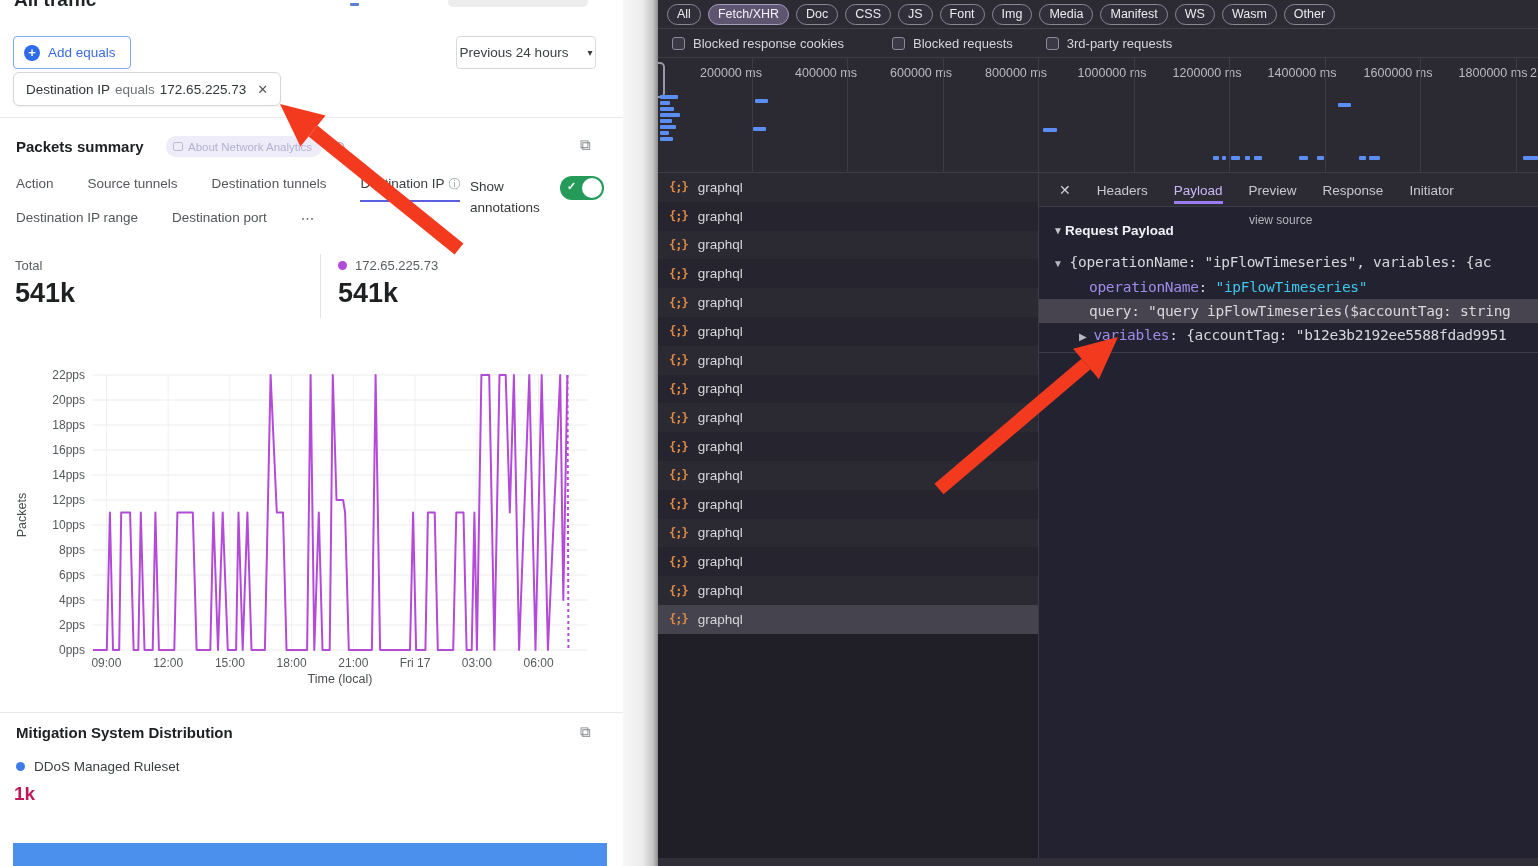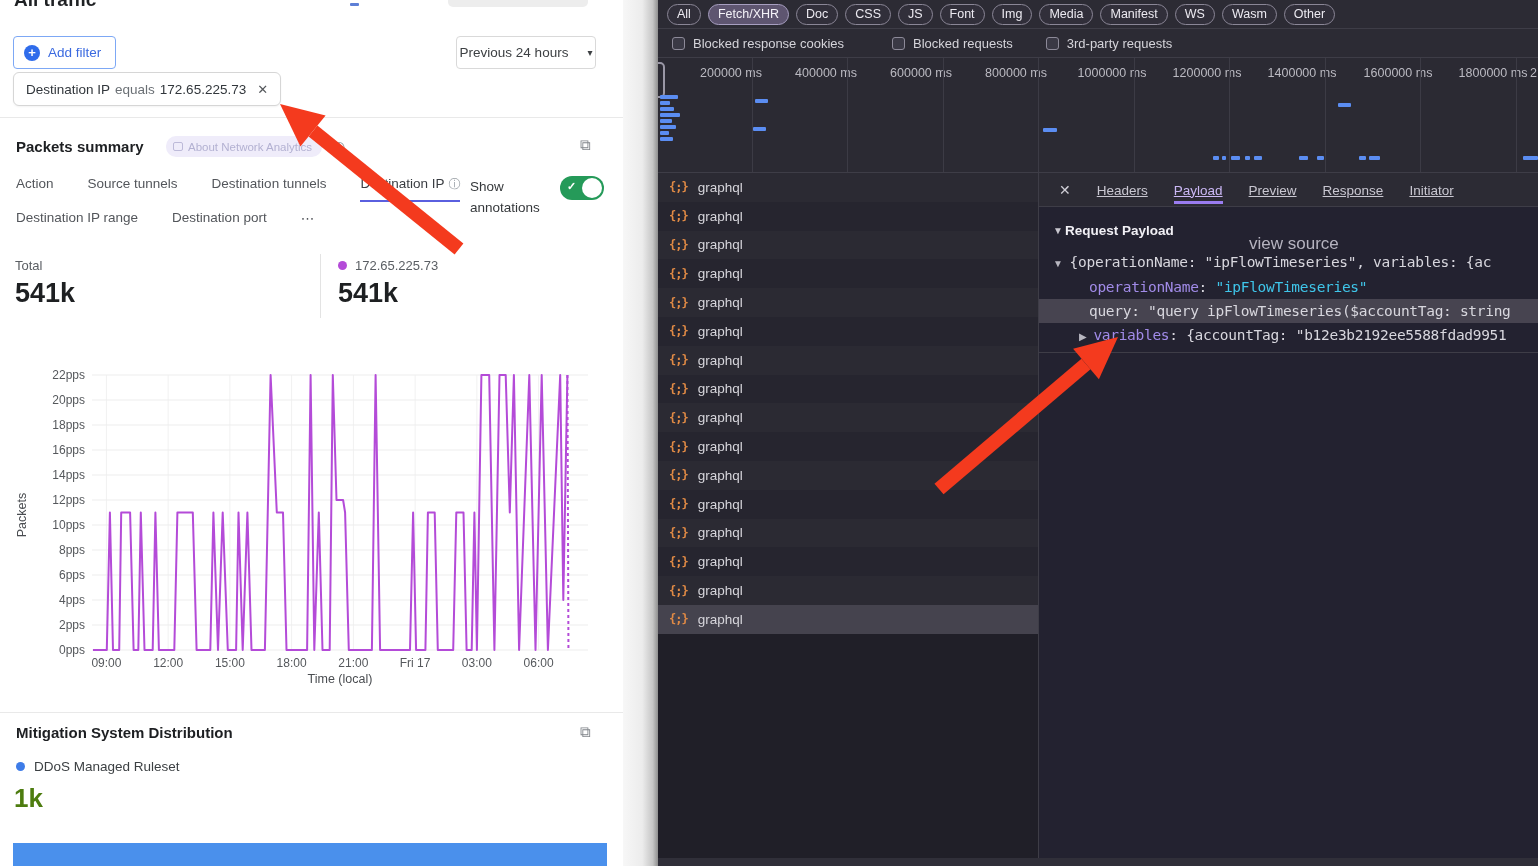--- a/index.html
+++ b/index.html
@@ -56,21 +56,21 @@
   .stat-total { position:absolute; left:15px; top:258px; }
   .stat-ip { position:absolute; left:338px; top:258px; }
   .stat-ip .stat-label { display:flex; align-items:center; gap:8px; }
   .dot { width:9px; height:9px; border-radius:50%; display:inline-block; }
   .vdiv { position:absolute; left:320px; top:254px; width:1px; height:64px; background:#e3e3e3; }
 
   .chart-wrap { position:absolute; left:0; top:355px; width:620px; height:335px; }
 
   .mit-legend { position:absolute; left:16px; top:759px; display:flex; align-items:center; gap:9px;
     font-size:13.5px; color:#3c4043; }
-  .mit-value { position:absolute; left:14px; top:783px; font-size:26px; font-weight:600; color:#4d7c0f; }
+  .mit-value { position:absolute; left:14px; top:783px; font-size:19px; font-weight:600; color:#be185d; }
   .mit-bar { position:absolute; left:13px; top:843px; width:594px; height:23px; background:#4a90ec; }
 
   
   .gutter { position:absolute; left:623px; top:0; width:35px; height:866px;
     background:linear-gradient(to right,#f7f7f7 0%,#ececec 55%,#c6c6c6 85%,#8f8f8f 100%); }
 
   
   .devtools { position:absolute; left:658px; top:0; width:880px; height:844px; background:#e5e5e5; color:#d8d7dd; }
   .dt-row1 { position:absolute; left:0; top:0; width:880px; height:29px; background:#2c2b34;
     border-bottom:1px solid #3e3d47; display:flex; align-items:center; gap:7px; padding-left:9px; }
@@ -98,28 +98,28 @@
   .req-row:nth-child(odd) { background:#2b2a33; }
   .req-row:nth-child(even) { background:#26252f; }
   .req-row.selected { background:#45434e; }
   .json-ico { color:#e08a45; font-family:"DejaVu Sans Mono", monospace; font-size:12px; font-weight:bold; letter-spacing:-1px; }
 
   .payload-col { position:absolute; left:380px; top:173px; width:500px; height:693px;
     background:#232230; border-left:1px solid #3e3d47; }
   .detail-tabbar { height:34px; background:#2c2b34; border-bottom:1px solid #3e3d47;
     display:flex; align-items:center; gap:26px; padding-left:20px; font-size:13.5px; color:#c9c7d1; }
   .dt-close { font-size:14px; color:#d0cfd7; cursor:pointer; }
-  .detail-tab { cursor:pointer; padding:7px 0 6px;text-decoration:underline; }
+  .detail-tab { cursor:pointer; padding:7px 0 6px; }
   .detail-tab.active { color:#cbb8f5; border-bottom:3px solid #9a7cf0; padding-bottom:3px; }
 
   .payload-body { position:relative; width:100%; height:659px; overflow:hidden; }
   .rp-header { position:absolute; left:14px; top:10px; height:26px; display:flex; align-items:center; font-size:13.5px; }
   .rp-title { font-weight:bold; color:#f1f0f5; }
   .rp-tri { color:#c8c7cf; font-size:10px; margin-right:2px; }
-  .view-source { position:absolute; left:210px; top:27px; font-size:17px; color:#b5b3bf; cursor:pointer; }
+  .view-source { position:absolute; left:210px; top:6px; font-size:12px; color:#b5b3bf; cursor:pointer; }
   .pl-line { position:absolute; height:24px; line-height:24px; white-space:nowrap; overflow:hidden; width:486px;
     font-family:"DejaVu Sans Mono", monospace; font-size:14.5px; letter-spacing:-0.3px; }
   .pl-highlight { position:absolute; left:0; top:92px; width:500px; height:24px; background:#474450; }
   .tok-w { color:#d8d7de; } .tok-k { color:#a18be8; } .tok-s { color:#3fc6ea; }
   .tok-tri { color:#b8b7c0; font-size:10px; margin-right:7px; font-family:"Liberation Sans",sans-serif; }
   .pl-sep { position:absolute; left:0; top:145px; width:500px; height:1px; background:#3e3d47; }
   .dt-bottom-strip { position:absolute; left:0; top:858px; width:880px; height:8px; background:#302f39; }
 
   .arrow-overlay { position:absolute; left:0; top:0; width:1538px; height:866px; pointer-events:none; }
 </style>
@@ -131,21 +131,21 @@
   <div class="left-panel">
     <div class="page-heading-clip">
       <span>All traffic</span>
     </div>
     <div class="top-dash" style="left:350px"></div>
     <div class="top-dash" style="left:535px"></div>
     <div class="top-tab-blob"></div>
 
     <button class="btn-add-filter">
       <span class="plus-circle">+</span>
-      <span>Add filter</span>
+      <span>Add equals</span>
     </button>
 
     <div class="btn-time-range">
       <span>Previous 24 hours</span>
       <span class="caret">▾</span>
     </div>
 
     <div class="filter-chip">
       <span class="chip-field">Destination IP</span>
       <span class="chip-op">equals</span>

